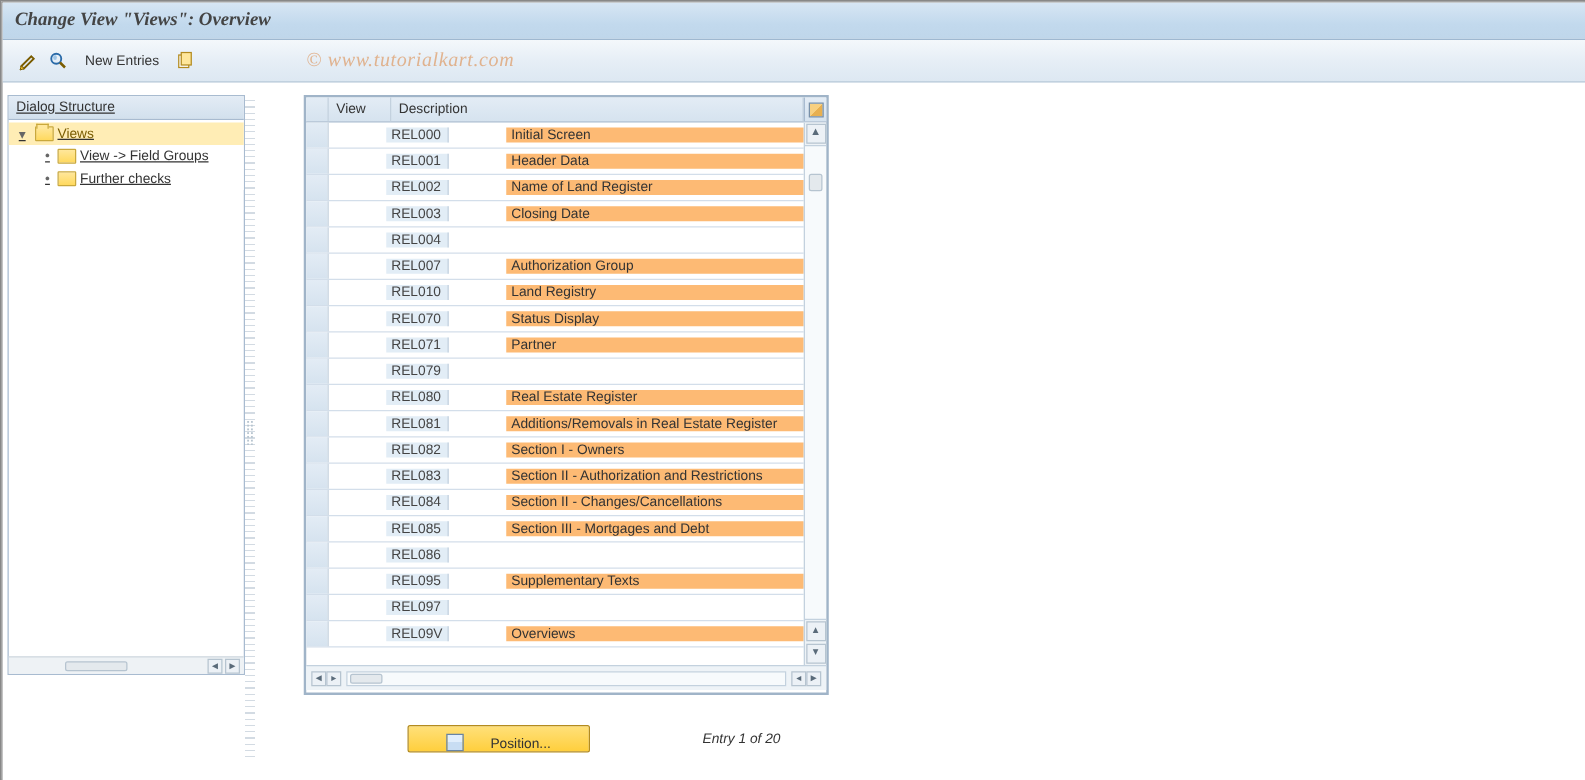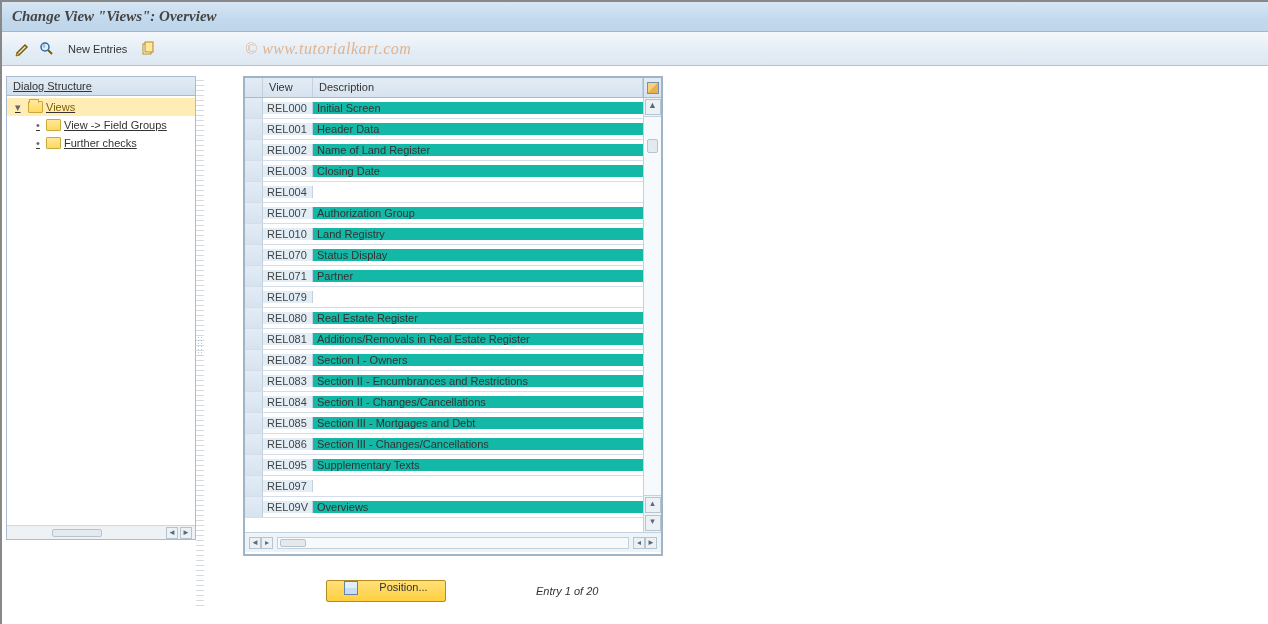--- a/index.html
+++ b/index.html
@@ -203,34 +203,35 @@
   }
   .vscroll .vthumb {
     position:absolute; left:3px; right:3px; top:22px;
     height: 14px;
     background:#e4e9ed; border:1px solid #b6c4d0; border-radius:2px;
   }
   .row {
     display:flex; height:21px;
     border-bottom: 1px solid #d3deea;
     align-items: center;
+    gap: 46px;
   }
   .row .rh {
     width:18px; height:100%;
     background: linear-gradient(to bottom,#e3ecf5,#d6e3ef);
     border-right:1px solid #c3d1de;
   }
   .row .col-view {
     width:50px; padding: 0 4px;
     background: #e2edf6; border-right:1px solid #c3d1de;
     font-size:11px; color:#444;
   }
   .row .col-desc {
     flex:1; padding: 0 4px;
-    background: #14b8a6;
+    background: #fdba74;
     font-size:11px; color:#333;
   }
   .table-hscroll {
     height: 20px;
     display:flex; align-items:center;
     background:#eef3f7;
     border-top:1px solid #c3d1de;
     padding:0 4px;
   }
   .table-hscroll .track {
@@ -246,26 +247,26 @@
     background:#e4e9ed; border:1px solid #b6c4d0; border-radius:2px;
   }
   
   .footer {
     position:absolute;
     left: 200px; top: 510px;
     width: 520px;
     display:flex; align-items:center;
   }
   .position-btn {
-    width: 120px; height: 22px;
+    width: 146px; height: 22px;
     margin-left: 120px;
     background: linear-gradient(to bottom, #ffe07a, #ffcf3d);
     border: 1px solid #b38b1f;
     border-radius: 2px;
-    display:flex; align-items:flex-start; justify-content:center;
+    display:flex; align-items:flex-end; justify-content:center;
     gap: 21px;
     font-size: 11px;
     color: #333;
     cursor: pointer;
   }
   .position-btn .picon {
     width:14px;height:14px;border:1px solid #6884a5;
     background: linear-gradient(to bottom, #e1eefc 50%, #c8ddf3 50%);
     position:relative;
   }
@@ -411,36 +412,35 @@
             <div class="col-desc">Additions/Removals in Real Estate Register</div>
           </div>
           <div class="row">
             <div class="rh"></div>
             <div class="col-view">REL082</div>
             <div class="col-desc">Section I - Owners</div>
           </div>
           <div class="row">
             <div class="rh"></div>
             <div class="col-view">REL083</div>
-            <div class="col-desc">Section II - Encumbrances and Restrictions</div>
+            <div class="col-desc">Section II - Authorization and Restrictions</div>
           </div>
           <div class="row">
             <div class="rh"></div>
             <div class="col-view">REL084</div>
             <div class="col-desc">Section II - Changes/Cancellations</div>
           </div>
           <div class="row">
             <div class="rh"></div>
             <div class="col-view">REL085</div>
             <div class="col-desc">Section III - Mortgages and Debt</div>
           </div>
           <div class="row">
             <div class="rh"></div>
             <div class="col-view">REL086</div>
-            <div class="col-desc">Section III - Changes/Cancellations</div>
           </div>
           <div class="row">
             <div class="rh"></div>
             <div class="col-view">REL095</div>
             <div class="col-desc">Supplementary Texts</div>
           </div>
           <div class="row">
             <div class="rh"></div>
             <div class="col-view">REL097</div>
           </div>

